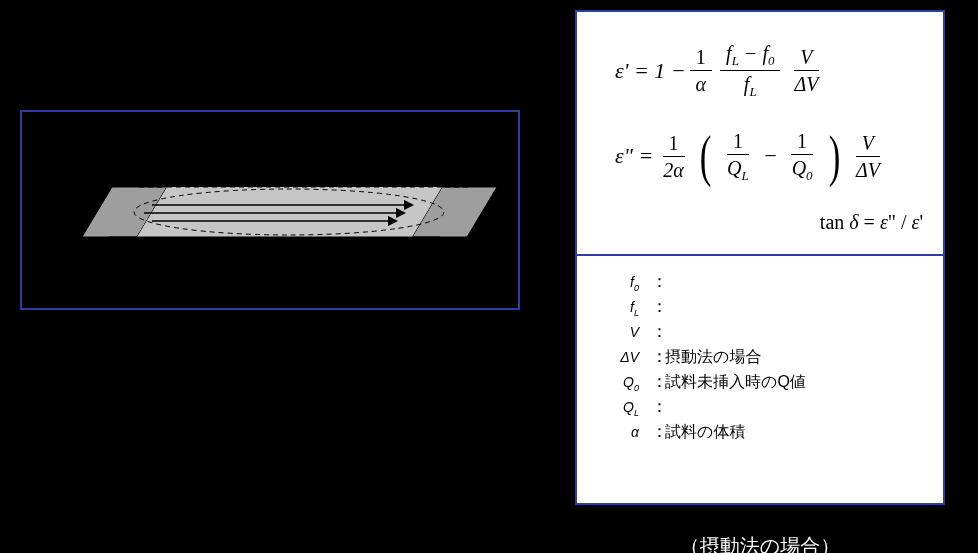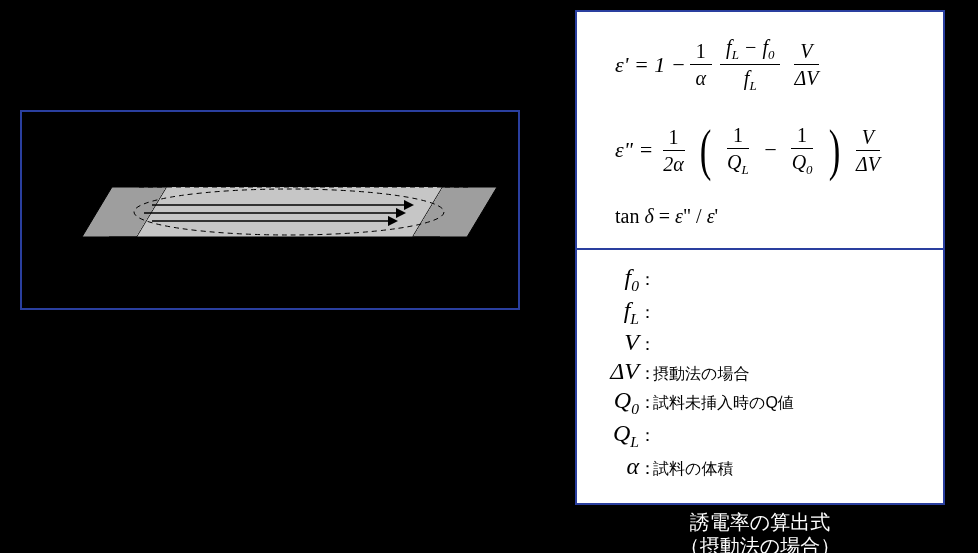--- a/index.html
+++ b/index.html
@@ -48,22 +48,23 @@
     left: 575px;
     top: 10px;
     width: 370px;
     height: 495px;
     background: #fff;
     border: 2px solid #2a3f9f;
     box-sizing: border-box;
   }
   .eq-section {
     border-bottom: 2px solid #2a3f9f;
-    padding: 12px 20px 16px 20px;
+    padding: 18px 20px 16px 20px;
     font-family: Georgia, "Times New Roman", serif;
+    text-align: right;
   }
   .eq {
     display: flex;
     align-items: center;
     margin: 10px 0 26px 18px;
     font-size: 22px;
     color: #000;
   }
   .eq3 {
     margin-left: 18px;
@@ -101,24 +102,24 @@
     color: #000;
   }
   .legend-row {
     display: flex;
     align-items: baseline;
     margin: 2px 0;
   }
   .legend-sym {
     width: 44px;
     text-align: right;
-    font-family: Liberation Serif, serif;
+    font-family: Liberation Sans, sans-serif;
     font-style: italic;
-    font-size: 24px;
-    margin-right: 0;
+    font-size: 14px;
+    margin-right: 12px;
   }
   .legend-colon {
     width: 14px;
     text-align: center;
   }
   .legend-desc {
     font-family: "MS PGothic", "Meiryo", sans-serif;
     font-size: 16px;
   }
   .caption {
@@ -248,17 +249,17 @@
         </div>
         <div class="legend-row">
           <span class="legend-sym">α</span>
           <span class="legend-colon">：</span>
           <span class="legend-desc">試料の体積</span>
         </div>
       </div>
   </div>
 
   <div class="caption">
-    <span>誘電率の算出式</span><br>
+    <br>
     <span>（摂動法の場合）</span>
   </div>
 
 </div>
 
 </body></html>

